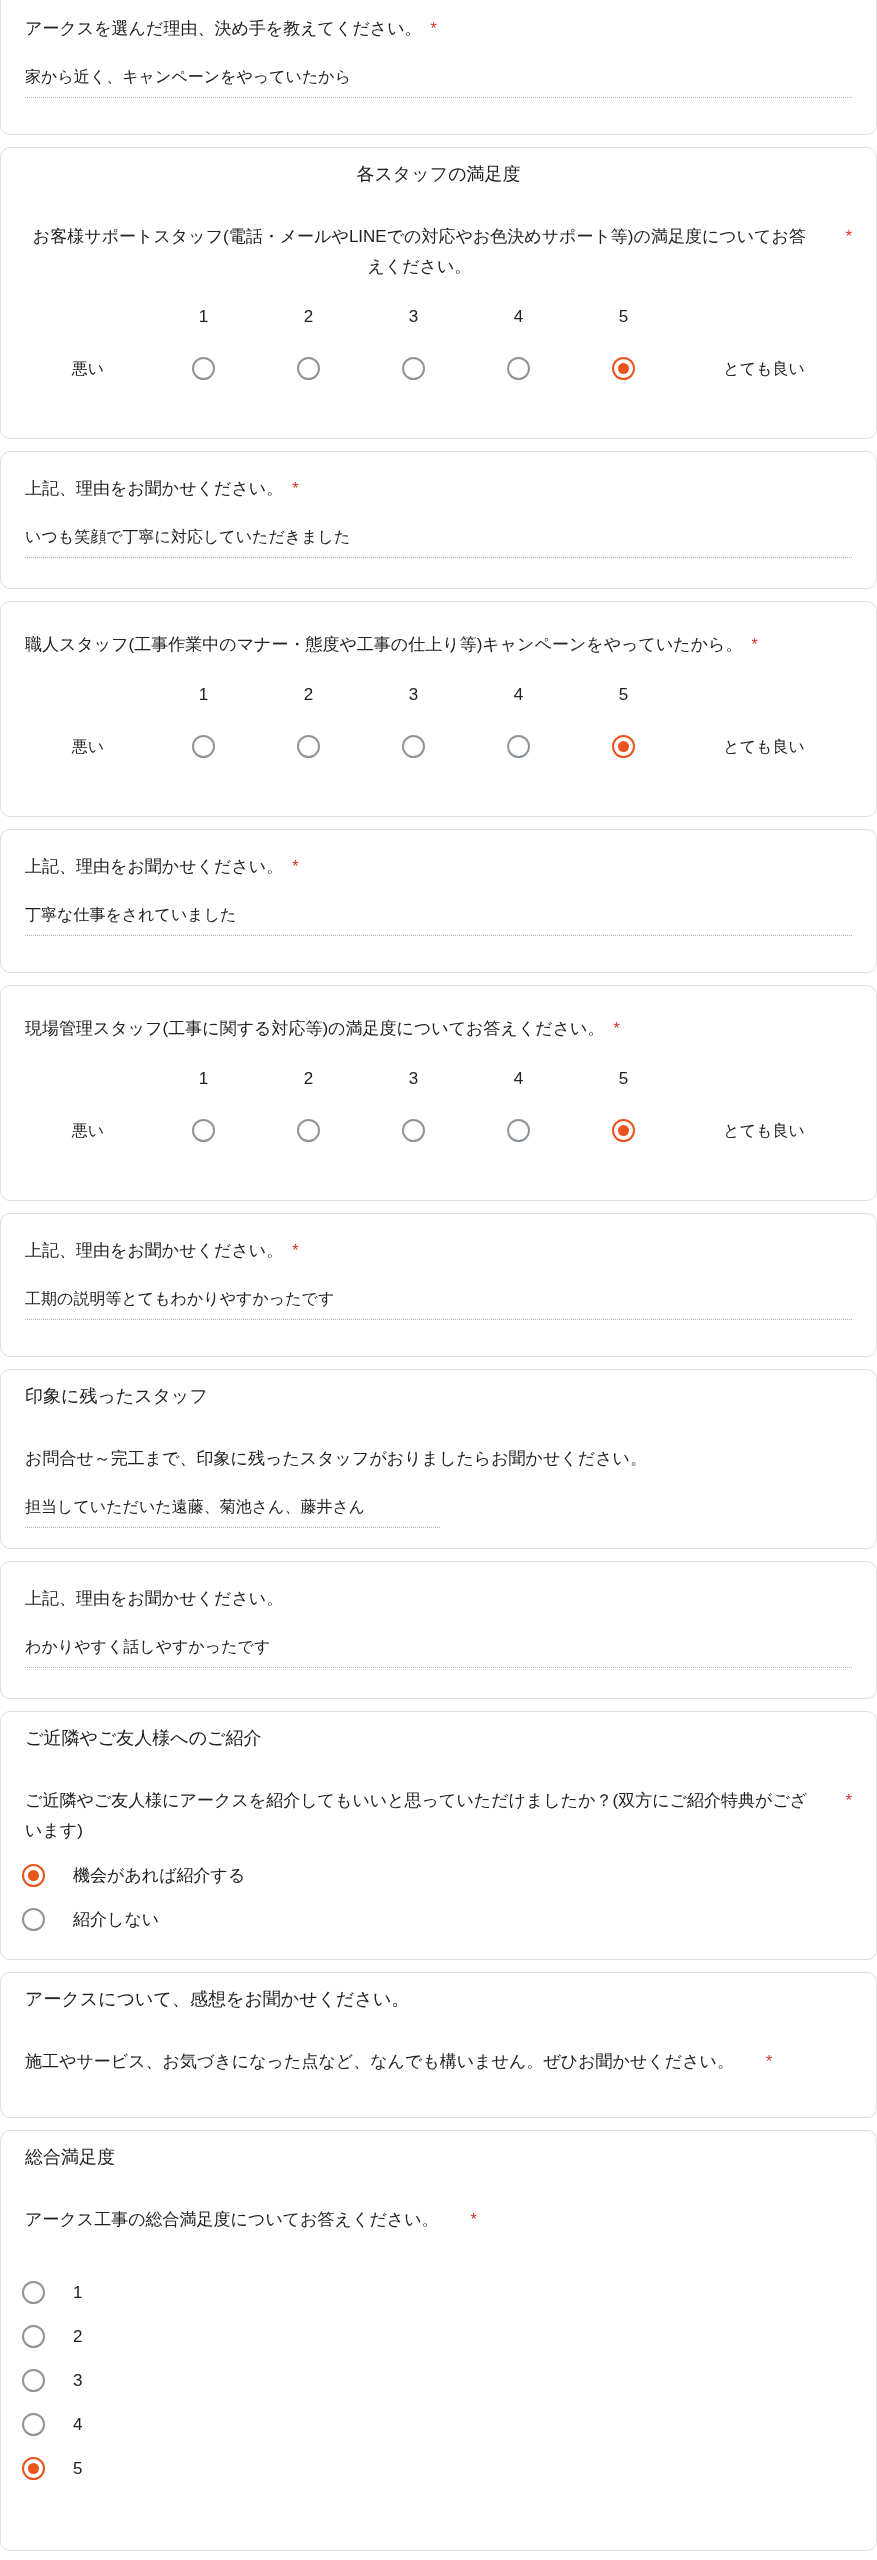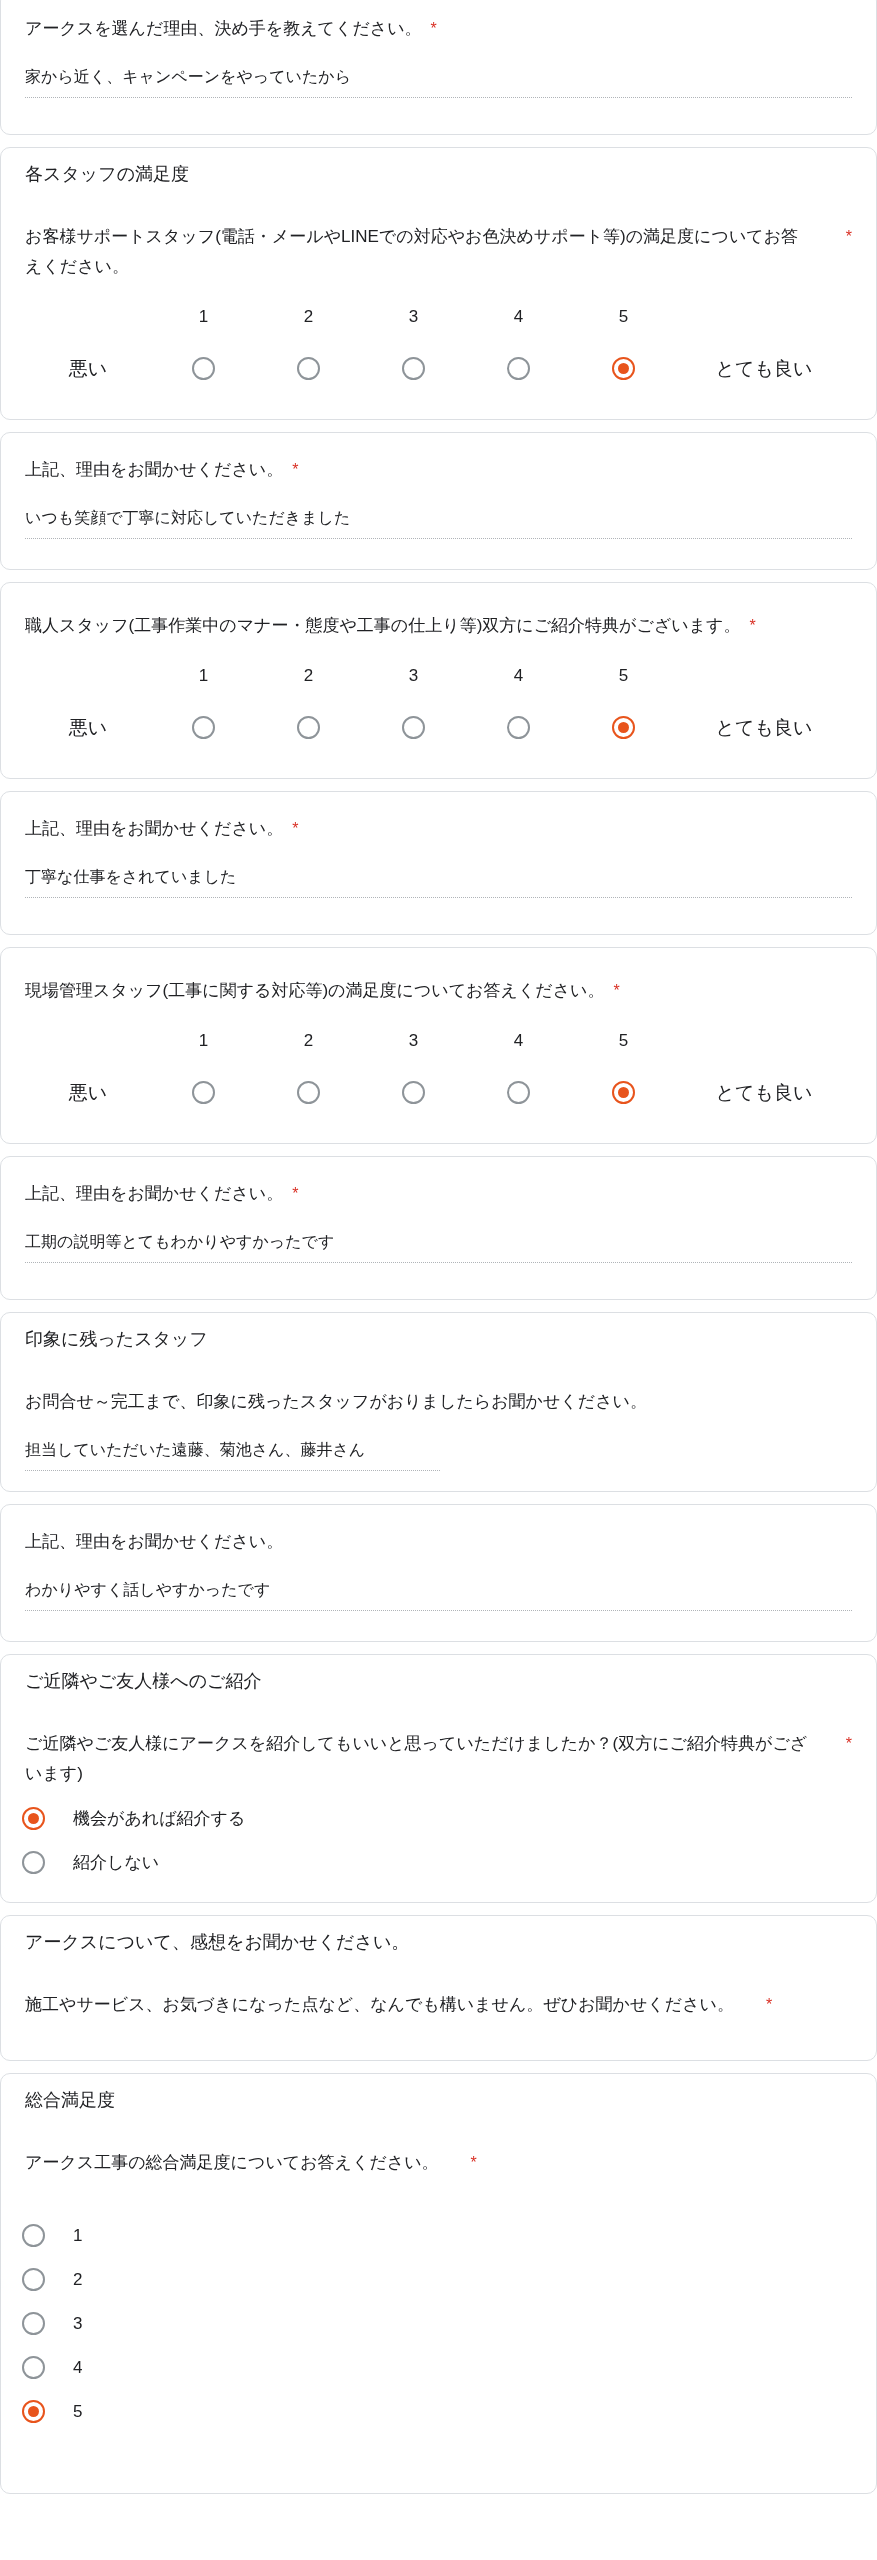--- a/index.html
+++ b/index.html
@@ -15,21 +15,21 @@
   body{
     width:877px;height:2560px;background:#ffffff;color:var(--text);
     font-family:"Liberation Sans","DejaVu Sans",sans-serif;
   }
   .page{width:877px;}
   .card{
     background:#fff;border:1px solid var(--card-border);border-radius:10px;
     margin:0 0 12px 0;padding:22px 24px 36px 24px;
   }
   .card.first-card{margin-top:-9px;}
-  .card.scale-card{padding-top:28px;padding-bottom:39px;}
+  .card.scale-card{padding-top:28px;padding-bottom:58px;text-align:center;}
   .card.has-header{padding-top:14px;}
   .card.pb20{padding-bottom:20px;}
   .card.pb24{padding-bottom:40px;}
   .card.pb30{padding-bottom:30px;}
   .card.pb50{padding-bottom:28px;}
   .card.last-card{padding-bottom:70px;margin-bottom:0;}
   .section-header{font-size:18px;line-height:24px;font-weight:400;margin:0;}
   .q{display:flex;align-items:flex-start;}
   .q.after-header{margin-top:36px;gap:23px;}
   .q-text{font-size:17px;line-height:30px;}
@@ -37,21 +37,21 @@
   .answer{
     margin-top:22px;font-size:16px;line-height:22px;padding-bottom:9px;
     border-bottom:1px dotted var(--underline);white-space:pre-line;cursor:text;
   }
   .answer.short{width:415px;}
   .scale{
     display:grid;grid-template-columns:126px repeat(5,105px) 1fr;
     row-gap:30px;align-items:center;justify-items:center;margin-top:25px;
   }
   .num{font-size:17px;line-height:20px;}
-  .edge-label{font-size:19px;line-height:23px;}
+  .edge-label{font-size:16px;line-height:23px;}
   .radio{
     width:23px;height:23px;border:2.5px solid var(--radio-border);
     border-radius:50%;background:#fff;position:relative;flex:none;cursor:pointer;
   }
   .radio.selected{border-color:var(--accent);}
   .radio.selected::after{
     content:"";position:absolute;left:50%;top:50%;width:11px;height:11px;
     margin:-5.5px 0 0 -5.5px;border-radius:50%;background:var(--accent);
   }
   .opt{display:flex;align-items:center;gap:28px;margin-left:-3px;margin-top:21px;cursor:pointer;}
@@ -96,21 +96,21 @@
       </section>
       <section class="card pb30">
         <div class="q">
           <div class="q-text">上記、理由をお聞かせください。</div>
           <span class="req">*</span>
         </div>
         <div class="answer">いつも笑顔で丁寧に対応していただきました</div>
       </section>
       <section class="card scale-card">
         <div class="q">
-          <div class="q-text">職人スタッフ(工事作業中のマナー・態度や工事の仕上り等)双方にご紹介特典がございます。</div>
+          <div class="q-text">職人スタッフ(工事作業中のマナー・態度や工事の仕上り等)キャンペーンをやっていたから。</div>
           <span class="req">*</span>
         </div>
         <div class="scale">
           <span></span>
           <div class="num">1</div>
           <div class="num">2</div>
           <div class="num">3</div>
           <div class="num">4</div>
           <div class="num">5</div>
           <span></span>

